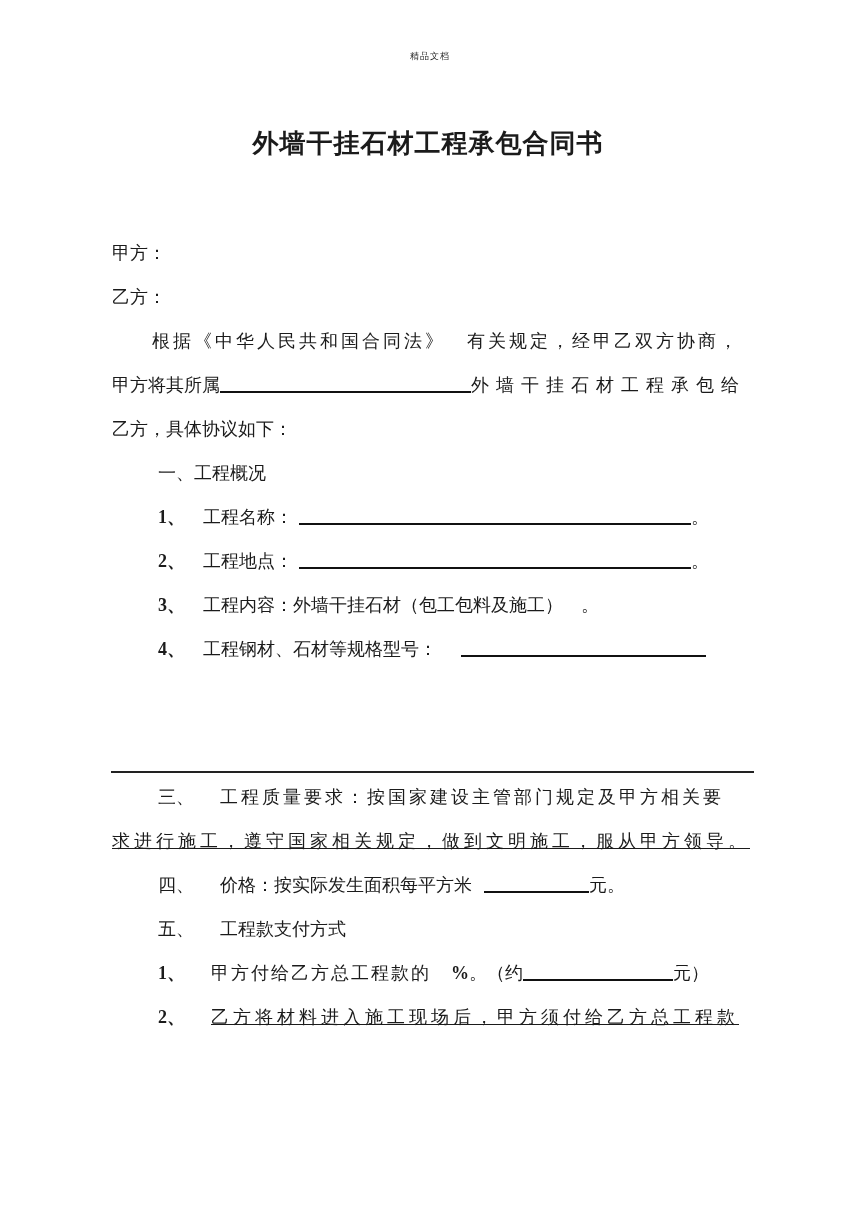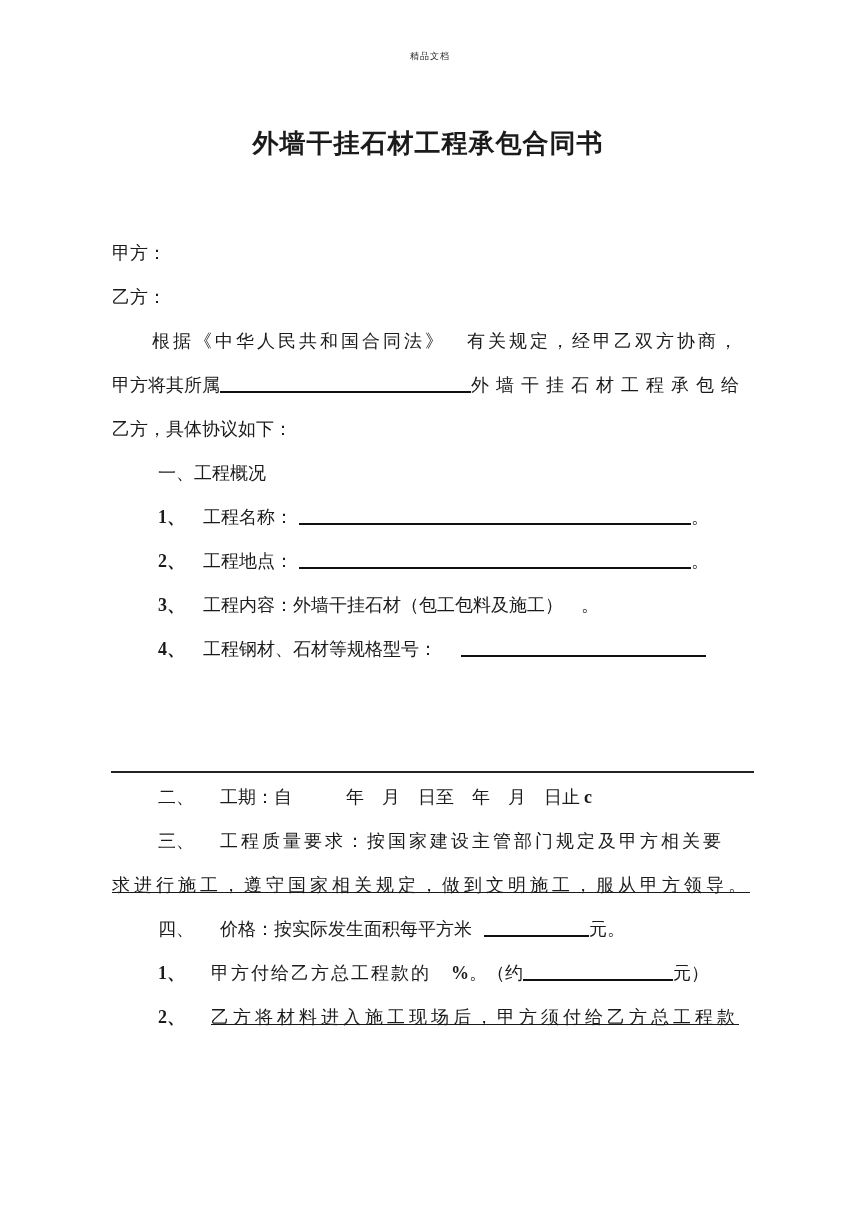--- a/index.html
+++ b/index.html
@@ -92,36 +92,36 @@
     </div>
 
     <div class="line ind">
       <span class="num b gap-md">4、</span><span>工程钢材、石材等规格型号：</span><span class="blank bk-spec"></span>
     </div>
 
     <div class="page-break-spacer"></div>
 
     <div class="rule"></div>
 
-    <div class="line ind">
-      <span class="num gap-lg">二、</span><span>工期：自　　　年　月　日至　年　月　日止</span><span class="b" style="margin-left:4px">c</span>
-    </div>
 
     <div class="line ind">
       <span class="num gap-lg">三、</span><span class="ls3">工程质量要求：按国家建设主管部门规定及甲方相关要</span>
     </div>
 
     <div class="line">
       <span class="ls4">求进行施工，遵守国家相关规定，做到文明施工，服从甲方领导。</span>
     </div>
 
     <div class="line ind">
       <span class="num gap-lg">四、</span><span>价格：按实际发生面积每平方米</span><span class="blank bk-price"></span><span>元。</span>
     </div>
 
+    <div class="line ind">
+      <span class="num gap-lg">五、</span><span>工程款支付方式</span>
+    </div>
 
     <div class="line ind">
       <span class="num b gap-lg">1、</span><span class="ls2">甲方付给乙方总工程款的　</span><span class="b">%</span><span>。（约</span><span class="blank bk-pay1"></span><span>元）</span>
     </div>
 
     <div class="line ind">
       <span class="num b gap-lg">2、</span><span class="ls4">乙方将材料进入施工现场后，甲方须付给乙方总工程款</span>
     </div>
 
 

